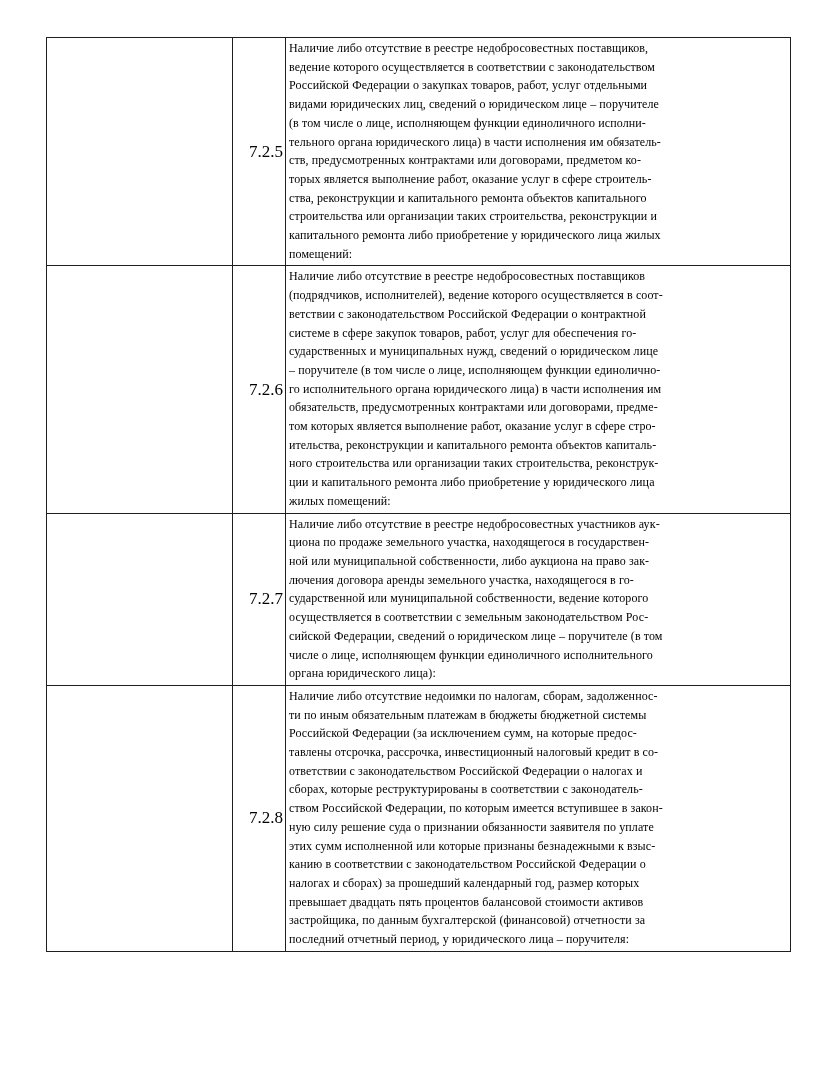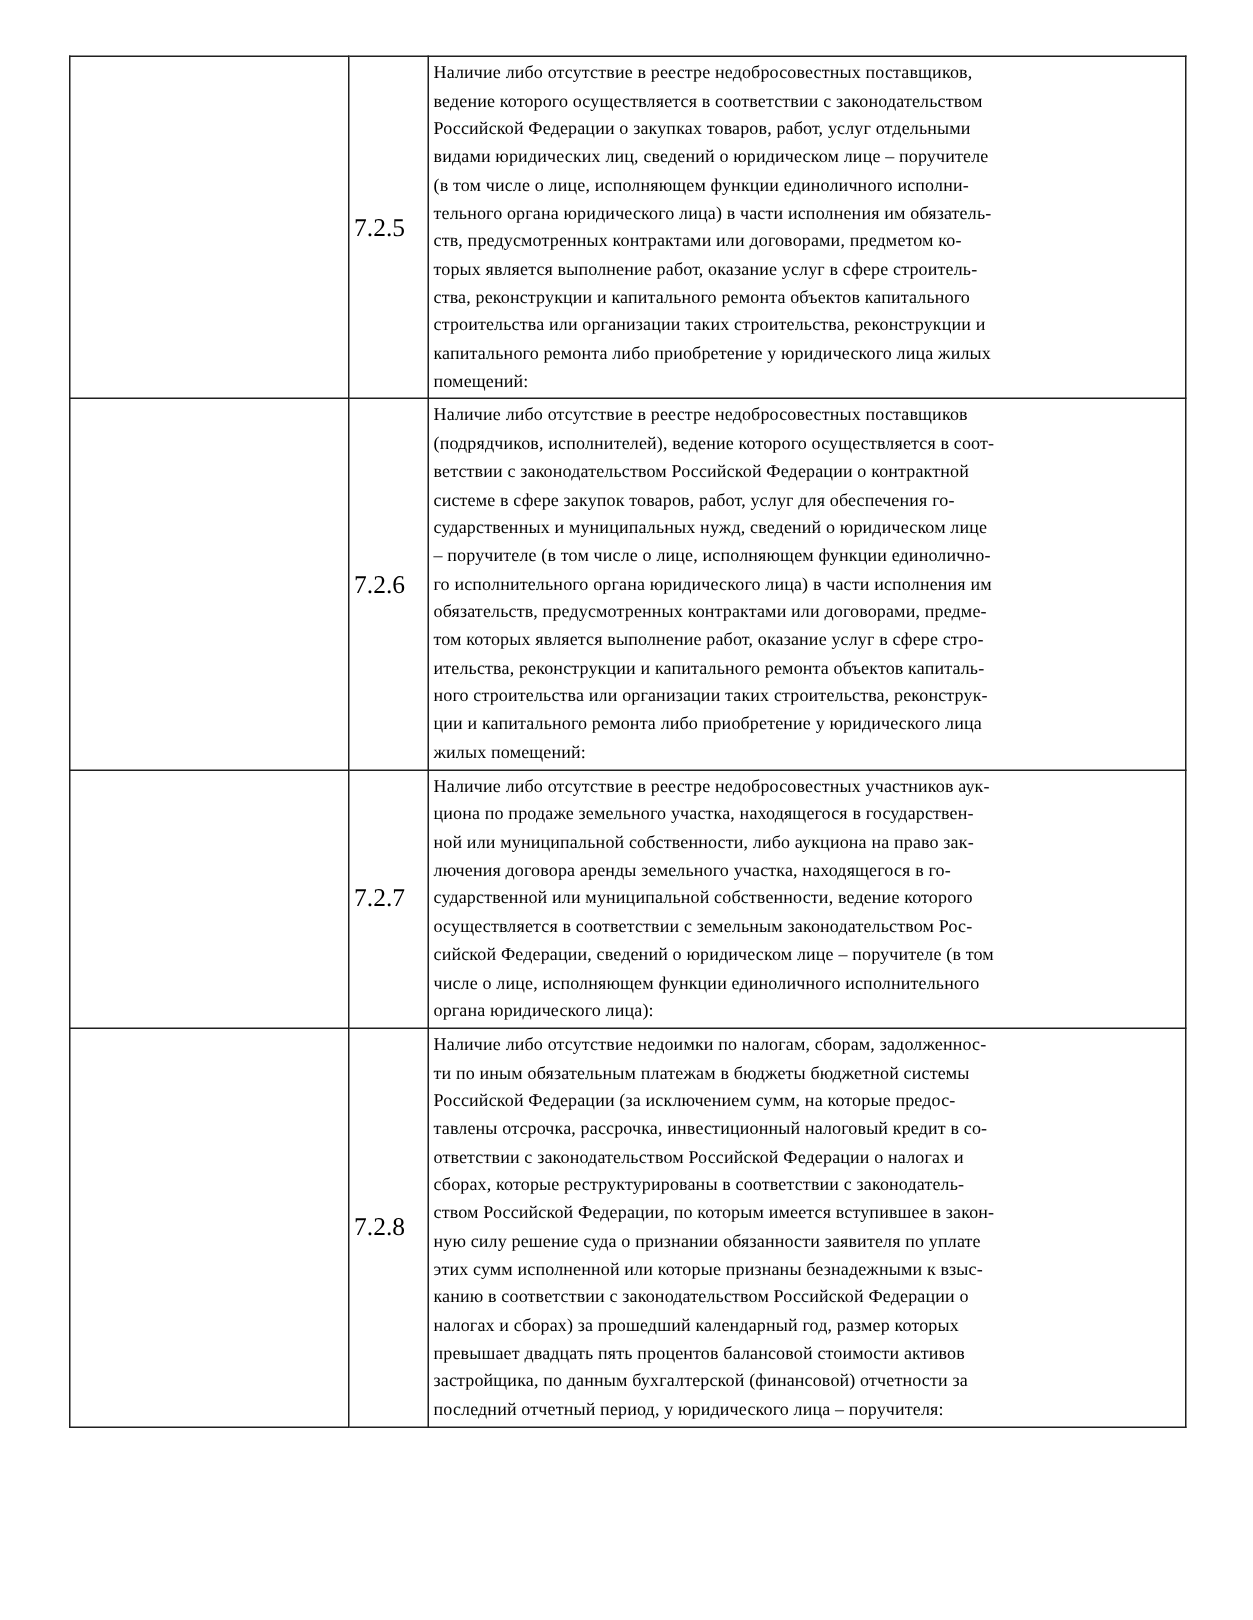--- a/index.html
+++ b/index.html
@@ -30,21 +30,21 @@
   col.col-value  { width: 186px; }
   col.col-number { width: 53px;  }
   col.col-text   { width: 505px; }
 
   td.cell-value {
     background: #ffffff;
   }
   td.cell-number {
     font-size: 17px;
     vertical-align: middle;
-    text-align: left;
+    text-align: right;
     padding: 0 2px 0 3px;
     line-height: 18px;
   }
   td.cell-text {
     font-size: 12px;
     line-height: 18.7px;
     vertical-align: top;
     text-align: left;
     padding: 1px 2px 2px 3px;
     white-space: pre-line;

